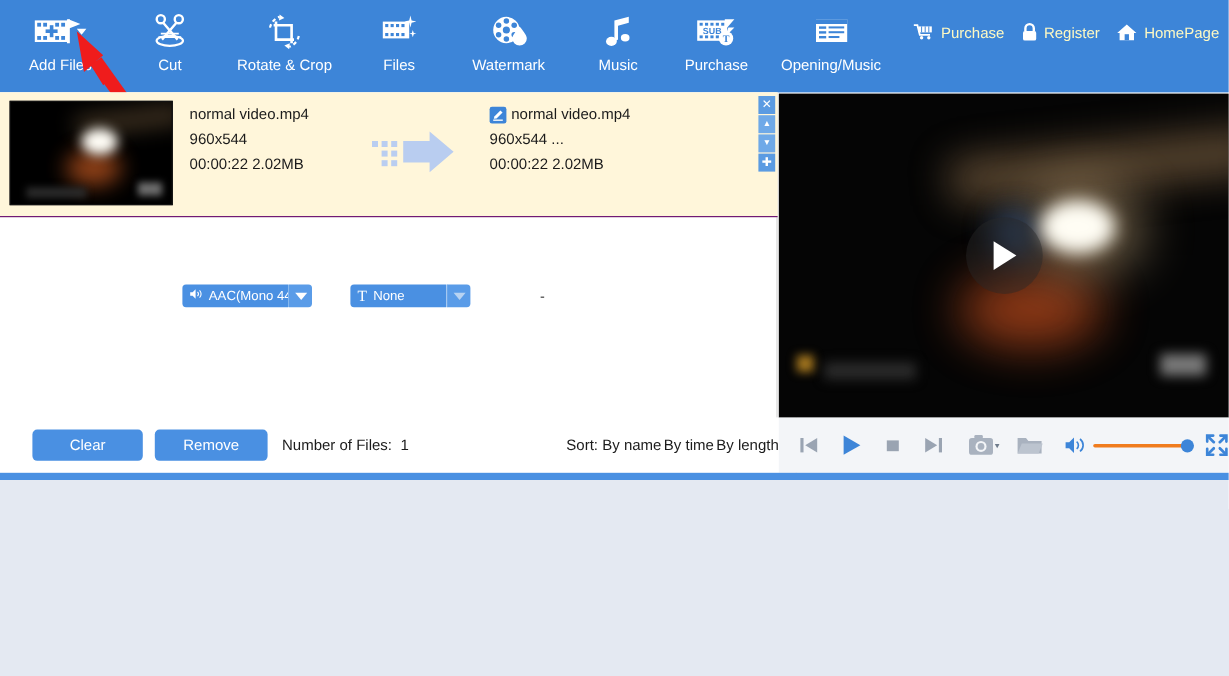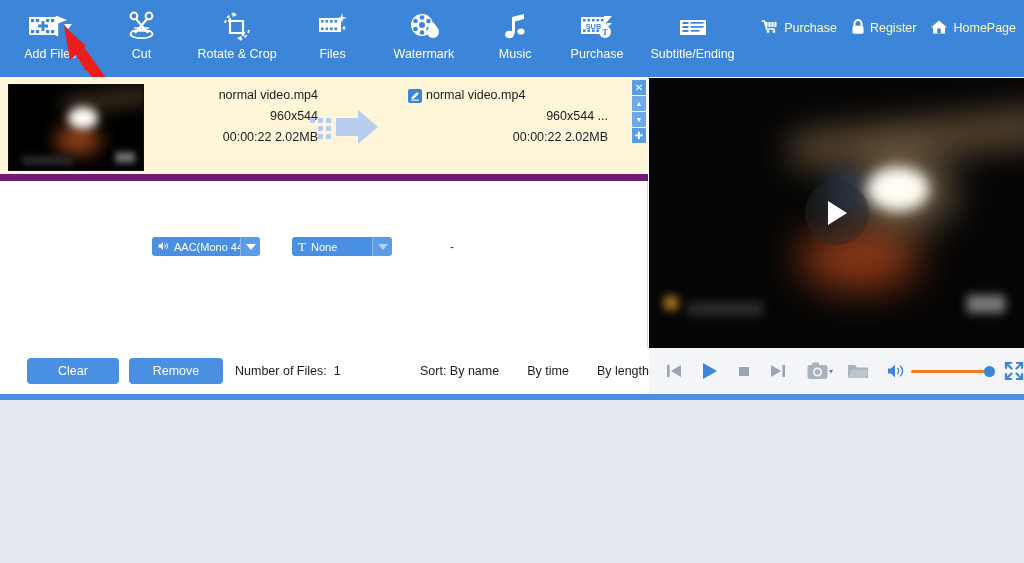--- a/index.html
+++ b/index.html
@@ -35,22 +35,22 @@
   
   .red-arrow { position: absolute; left: 56px; top: 24px; width: 84px; height: 84px; pointer-events: none; }
 
   
   .filelist {
     position: absolute; left: 0; top: 77px; width: 648px; height: 271px;
     background: #ffffff; border-right: 1px solid #d8d8d8;
   }
   .file-row {
     position: relative; width: 648px; height: 104px;
-    background: #fff6da; border-bottom: 7px solid #701a75;
-    display: flex; align-items: flex-start; text-align: right;
+    background: #fff6da; border-bottom: 1px solid #701a75;
+    display: flex; align-items: flex-start;
   }
   .thumb {
     width: 136px; height: 87px; margin: 7px 0 0 8px; flex: 0 0 auto;
     background: #000; position: relative; overflow: hidden; border: 1px solid #111;
   }
   .thumb .blob1 { position: absolute; left: 44%; top: 26%; width: 30px; height: 22px; border-radius: 50%;
     background: #fffdf6; filter: blur(5px); }
   .thumb .blob2 { position: absolute; left: 34%; top: 47%; width: 46px; height: 30px; border-radius: 50%;
     background: #a84c1c; filter: blur(9px); opacity: .85; }
   .thumb .streak { position: absolute; left: 40%; top: 8%; width: 90px; height: 16px;
@@ -104,21 +104,21 @@
     background: #fff; display: flex; align-items: center; padding-left: 11px;
     border-right: 1px solid #d8d8d8;
   }
   .btn-blue {
     background: #4a90e2; color: #fff; border: none; border-radius: 4px;
     font-size: 12.5px; font-family: inherit; cursor: pointer;
   }
   .btn-clear { width: 92px; height: 26px; }
   .btn-remove { width: 94px; height: 26px; margin-left: 10px; }
   .numfiles { font-size: 12.5px; color: #1b1b1b; margin-left: 12px; white-space: nowrap; }
-  .sortwrap { margin-left: auto; margin-right: 14px; display: flex; gap: 28px; font-size: 12.5px; color: #1b1b1b; }
+  .sortwrap { margin-left: auto; margin-right: 14px; display: flex; gap: 2px; font-size: 12.5px; color: #1b1b1b; }
   .sortwrap span { cursor: pointer; white-space: nowrap; }
 
   
   .preview {
     position: absolute; left: 649px; top: 78px; width: 375px; height: 270px;
     background: #050505; overflow: hidden;
   }
   .pv-streak { position: absolute; left: 38%; top: 16%; width: 260px; height: 34px;
     background: #7d6243; filter: blur(17px); opacity: .78; transform: rotate(-6deg); }
   .pv-light { position: absolute; left: 58%; top: 33%; width: 62px; height: 44px; border-radius: 50%;
@@ -298,21 +298,21 @@
           <g fill="#3d85d8">
             <rect x="5.5" y="11" width="6" height="2"></rect>
               <rect x="5.5" y="15" width="6" height="2"></rect>
             <rect x="5.5" y="19" width="6" height="2"></rect>
             <rect x="13.5" y="11" width="13" height="1.7"></rect>
               <rect x="13.5" y="15" width="13" height="1.7"></rect>
             <rect x="13.5" y="19" width="9" height="1.7"></rect>
           </g>
         </svg>
       </div>
-      <div class="lbl">Subtitle/Ending</div>
+      <div class="lbl">Opening/Music</div>
     </div>
 
     <div class="tb-right">
       <div class="tb-link">
         <span>
           <svg width="18" height="15" viewBox="0 0 18 15">
             <path d="M0.5 2 H3.5 L5.5 10 H14" stroke="#fff" stroke-width="1.5" fill="none"></path>
             <rect x="4.5" y="3" width="11" height="5" fill="#fff"></rect>
             <g stroke="#3d85d8" stroke-width="0.8">
                 <path d="M7 3 V8 M10 3 V8 M13 3 V8"></path>

